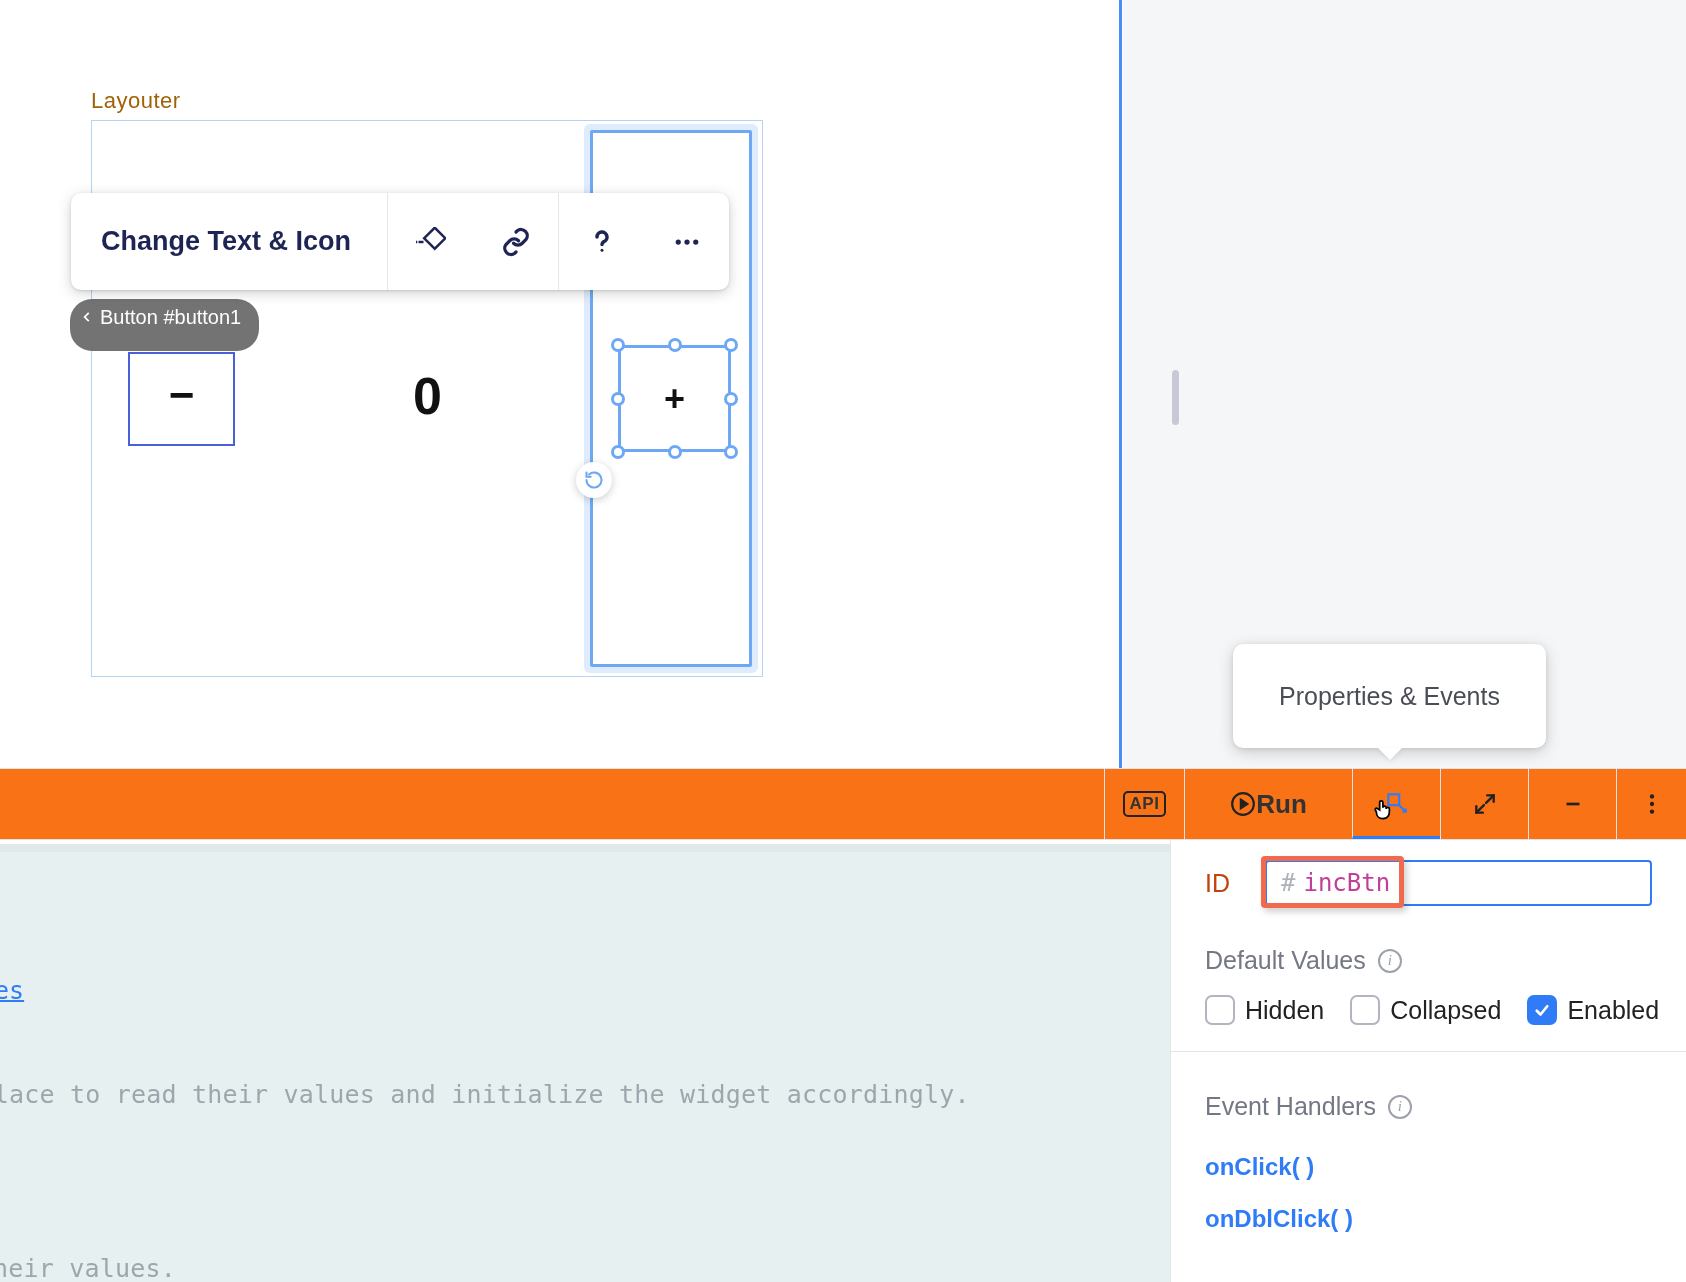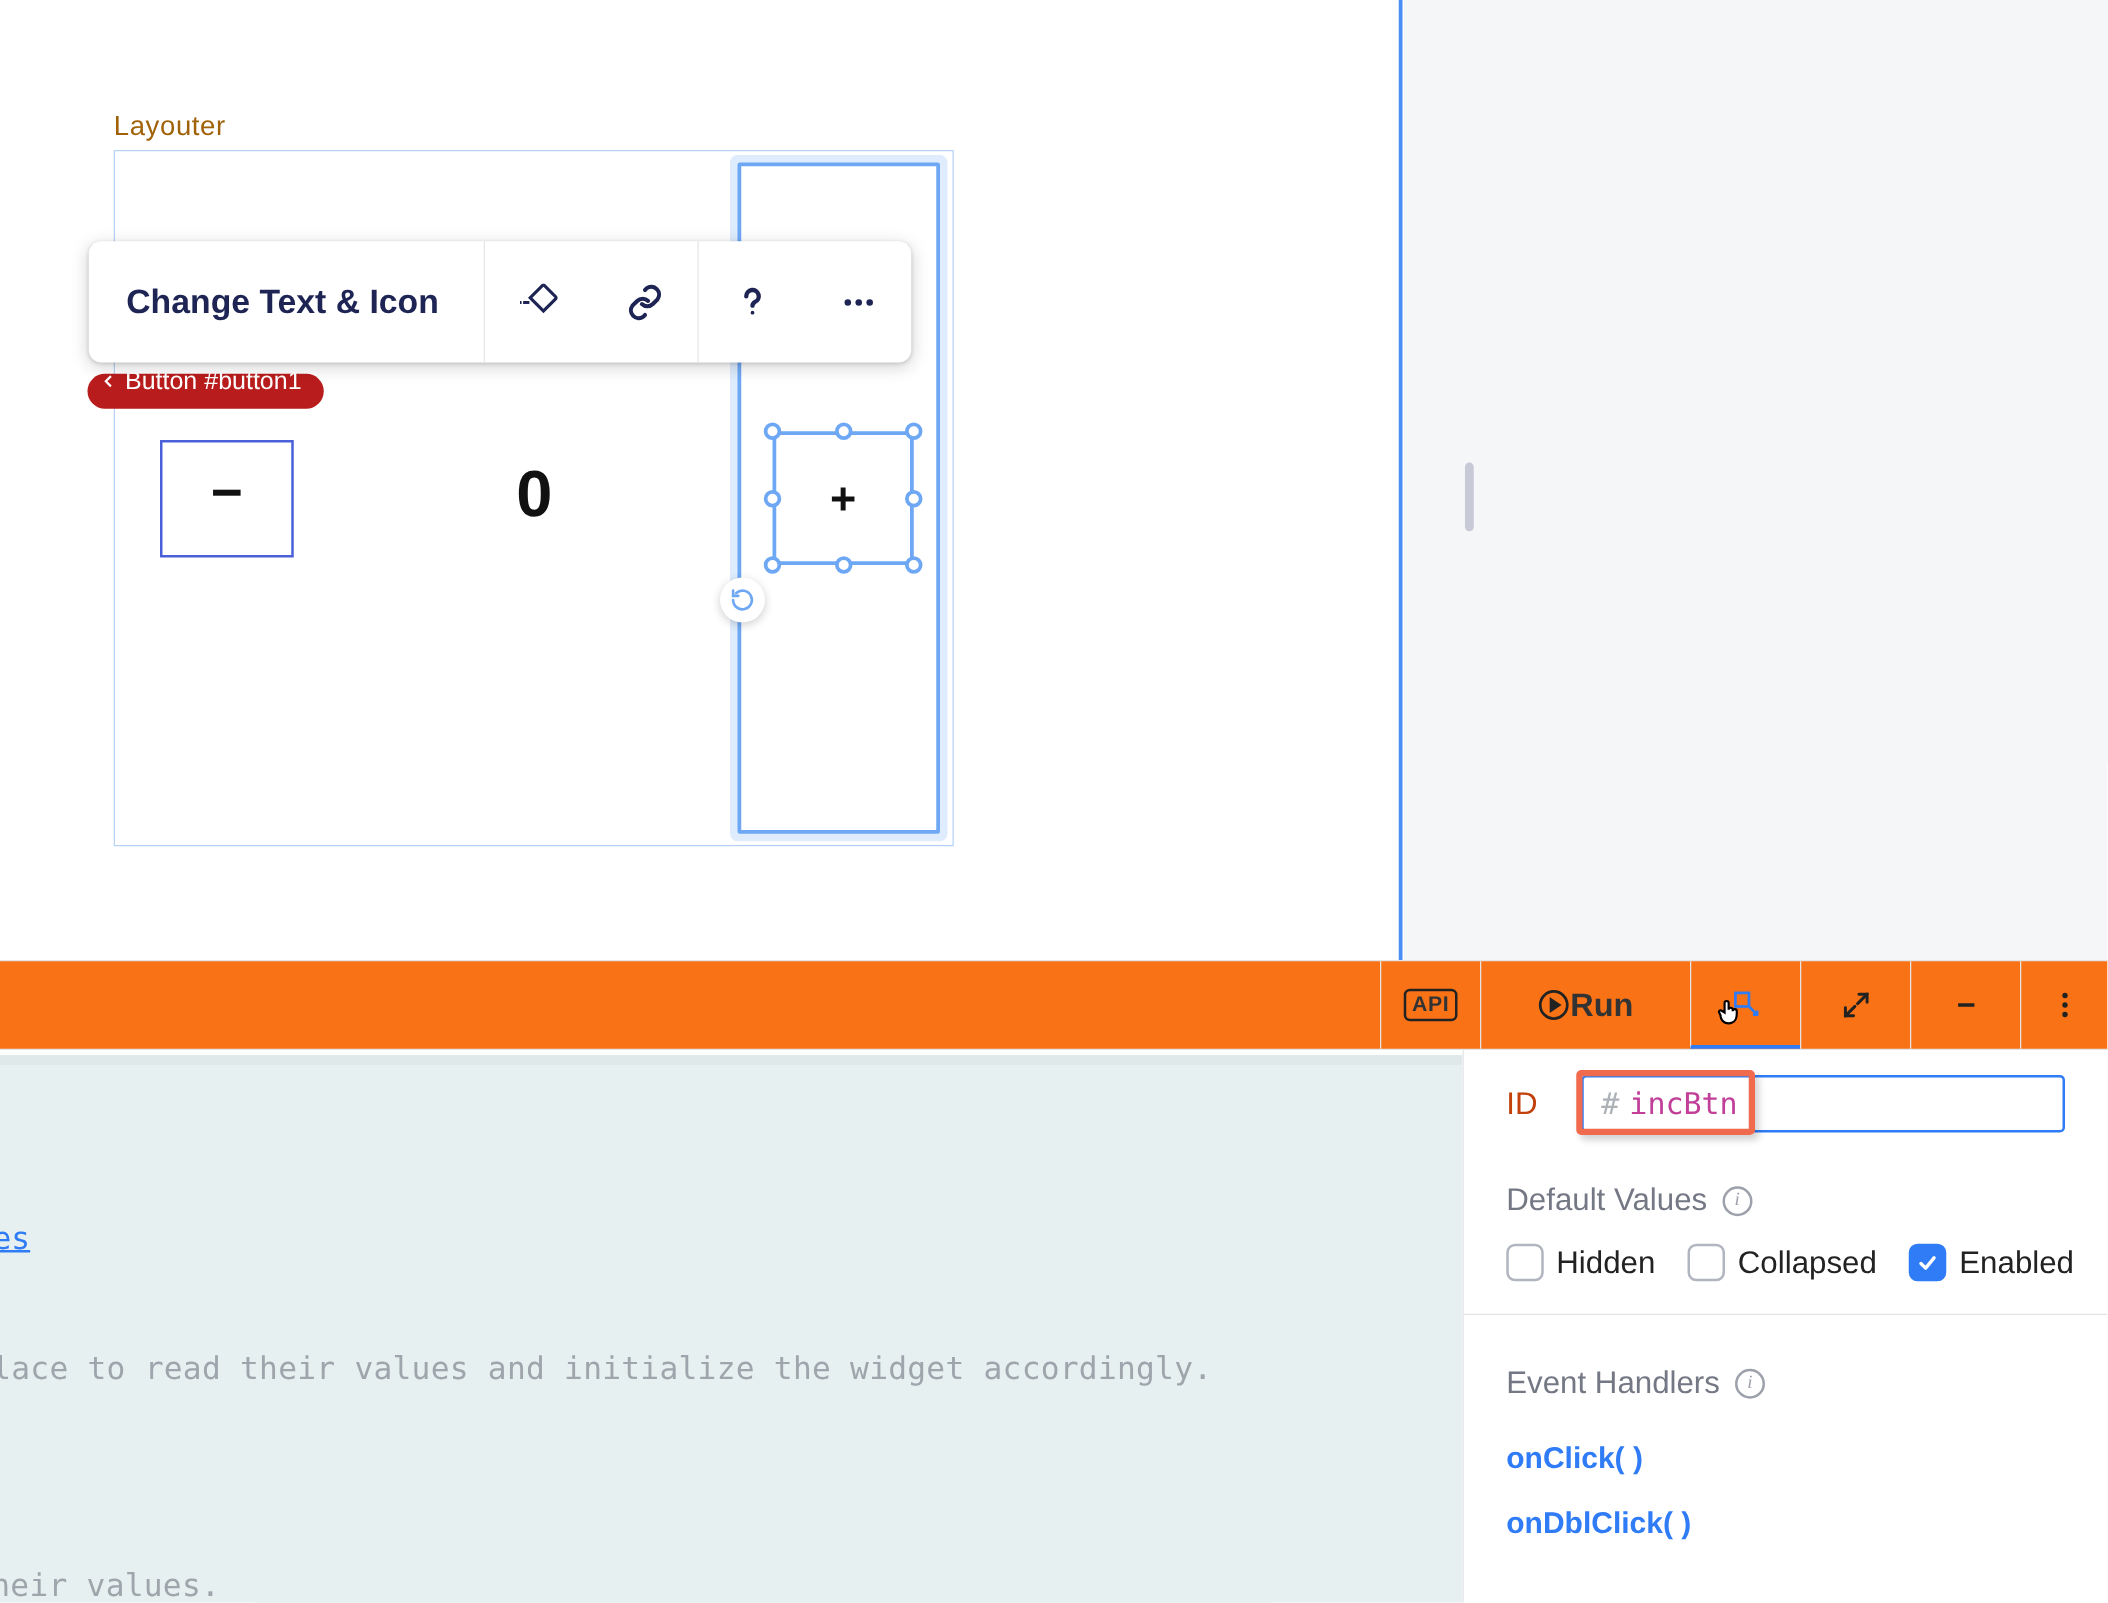--- a/index.html
+++ b/index.html
@@ -114,25 +114,25 @@
     font-size: 30px;
     color: #1e2554;
   }
   .ft-icon-cell.narrow { width: 85px; }
   .ft-icon-cell:last-child { border-radius: 0 10px 10px 0; }
   .ft-icon-cell svg { width: 30px; height: 30px; }
 
   .breadcrumb-chip {
     position: absolute;
     left: 70px; top: 299px;
-    height: 28px;
+    height: 52px;
     padding: 0 18px 16px 10px;
     display: flex;
     align-items: center;
-    background: #b91c1c;
+    background: #737373;
     color: #fff;
     font-size: 20px;
     font-weight: 500;
     border-radius: 22px;
     z-index: 15;
   }
   .breadcrumb-chip .chev {
     margin-right: 6px;
     display: inline-flex;
   }
@@ -514,20 +514,21 @@
         <path d="M3 12a9 9 0 1 0 3-6.7"></path>
           <polyline points="3 3 3 8 8 8"></polyline>
       </svg>
     </div>
   </div>
 
   <div class="canvas-divider-v"></div>
   <div class="right-gray-area"></div>
   <div class="right-insertion-bar"></div>
 
+  <div class="tooltip">Properties &amp; Events</div>
 
   <div class="bottom-area">
     <div class="bottom-toolbar">
       <div class="bt-spacer"></div>
       <div class="bt-cell api">
         <span class="api-chip">API</span>
       </div>
       <div class="bt-cell run">
         <svg viewBox="0 0 24 24" fill="none" stroke="#222" stroke-width="2">
           <circle cx="12" cy="12" r="10"></circle>

